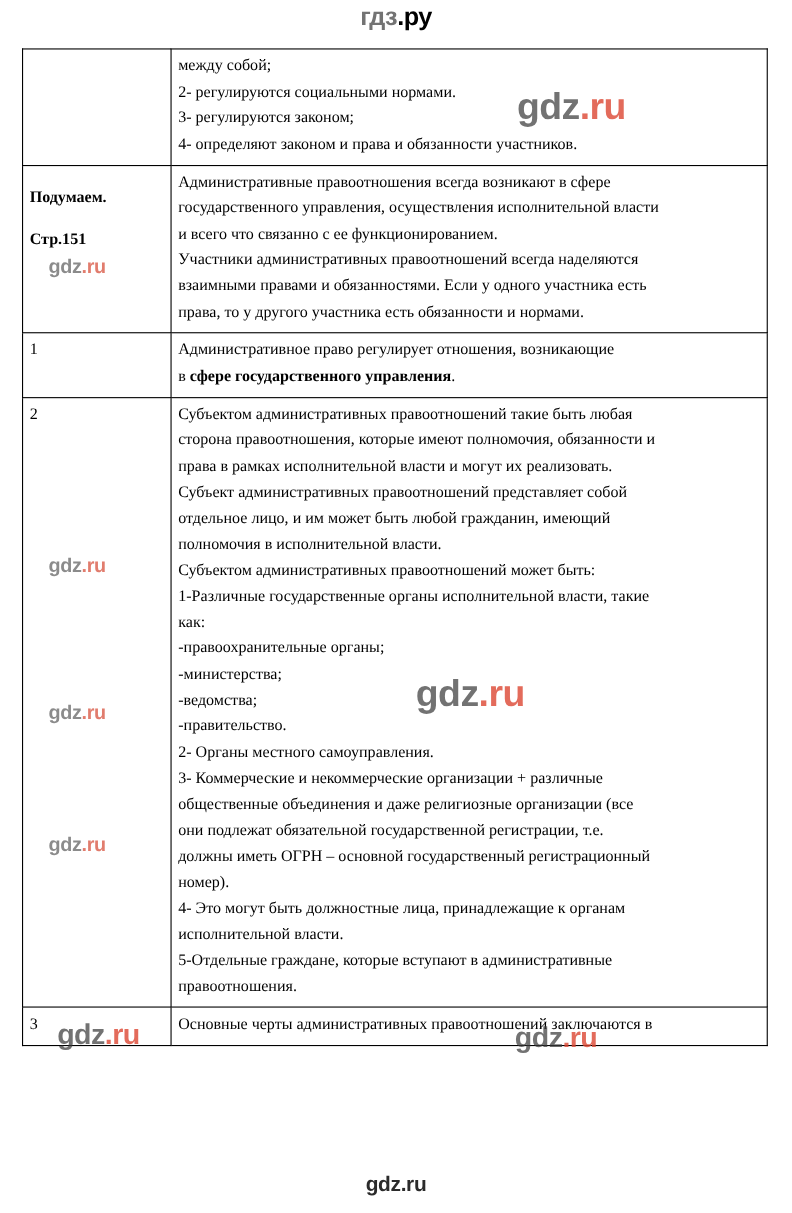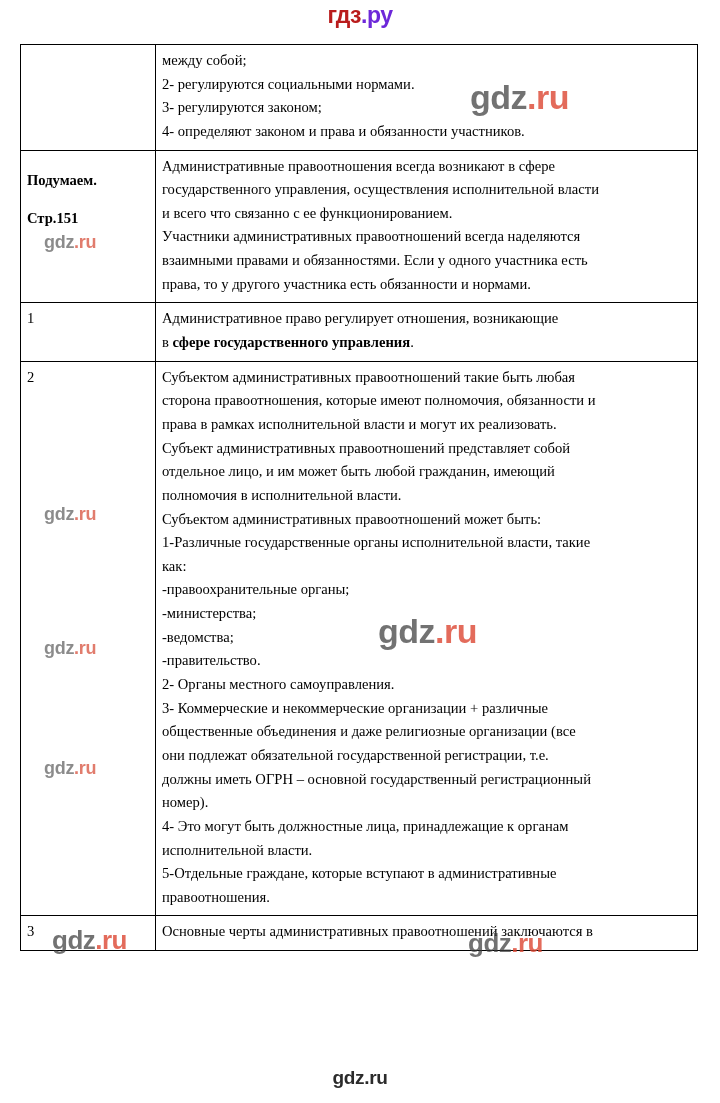--- a/index.html
+++ b/index.html
@@ -20,22 +20,22 @@
     position: absolute;
     top: 2px;
     left: 50%;
     transform: translateX(-50%);
     font-family: "Liberation Sans", sans-serif;
     font-size: 23px;
     font-weight: bold;
     letter-spacing: -0.5px;
     white-space: nowrap;
   }
-  .logo-dark { color: #b91c1c; }
-  .logo-red  { color: #6d28d9; }
+  .logo-dark { color: #737373; }
+  .logo-red  { color: #000000; }
 
   
   .bottom-logo {
     position: absolute;
     bottom: 14px;
     left: 50%;
     transform: translateX(-50%);
     font-family: "Liberation Sans", sans-serif;
     font-size: 19px;
     font-weight: bold;

